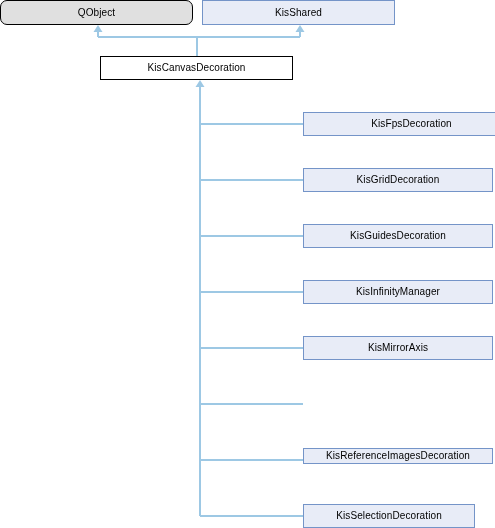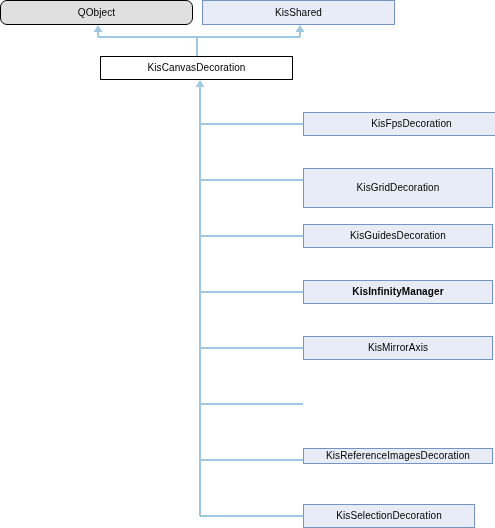--- a/index.html
+++ b/index.html
@@ -89,29 +89,29 @@
   </div>
 
   <div class="node node-base-shared" style="left:202px; top:0px; width:193px; height:25px;">
     <span>KisShared</span>
   </div>
 
   <div class="node node-derived" style="left:303px; top:112px; width:217px; height:24px;">
     <span>KisFpsDecoration</span>
   </div>
 
-  <div class="node node-derived" style="left:303px; top:168px; width:190px; height:40px;">
+  <div class="node node-derived" style="left:303px; top:168px; width:190px; height:24px;">
     <span>KisGridDecoration</span>
   </div>
 
   <div class="node node-derived" style="left:303px; top:224px; width:190px; height:24px;">
     <span>KisGuidesDecoration</span>
   </div>
 
-  <div class="node node-derived" style="left:303px; top:280px; width:190px; height:24px;font-weight:bold;">
+  <div class="node node-derived" style="left:303px; top:280px; width:190px; height:24px;">
     <span>KisInfinityManager</span>
   </div>
 
   <div class="node node-derived" style="left:303px; top:336px; width:190px; height:24px;">
     <span>KisMirrorAxis</span>
   </div>
 
 
   <div class="node node-derived" style="left:303px; top:448px; width:190px; height:16px;">
     <span>KisReferenceImagesDecoration</span>

